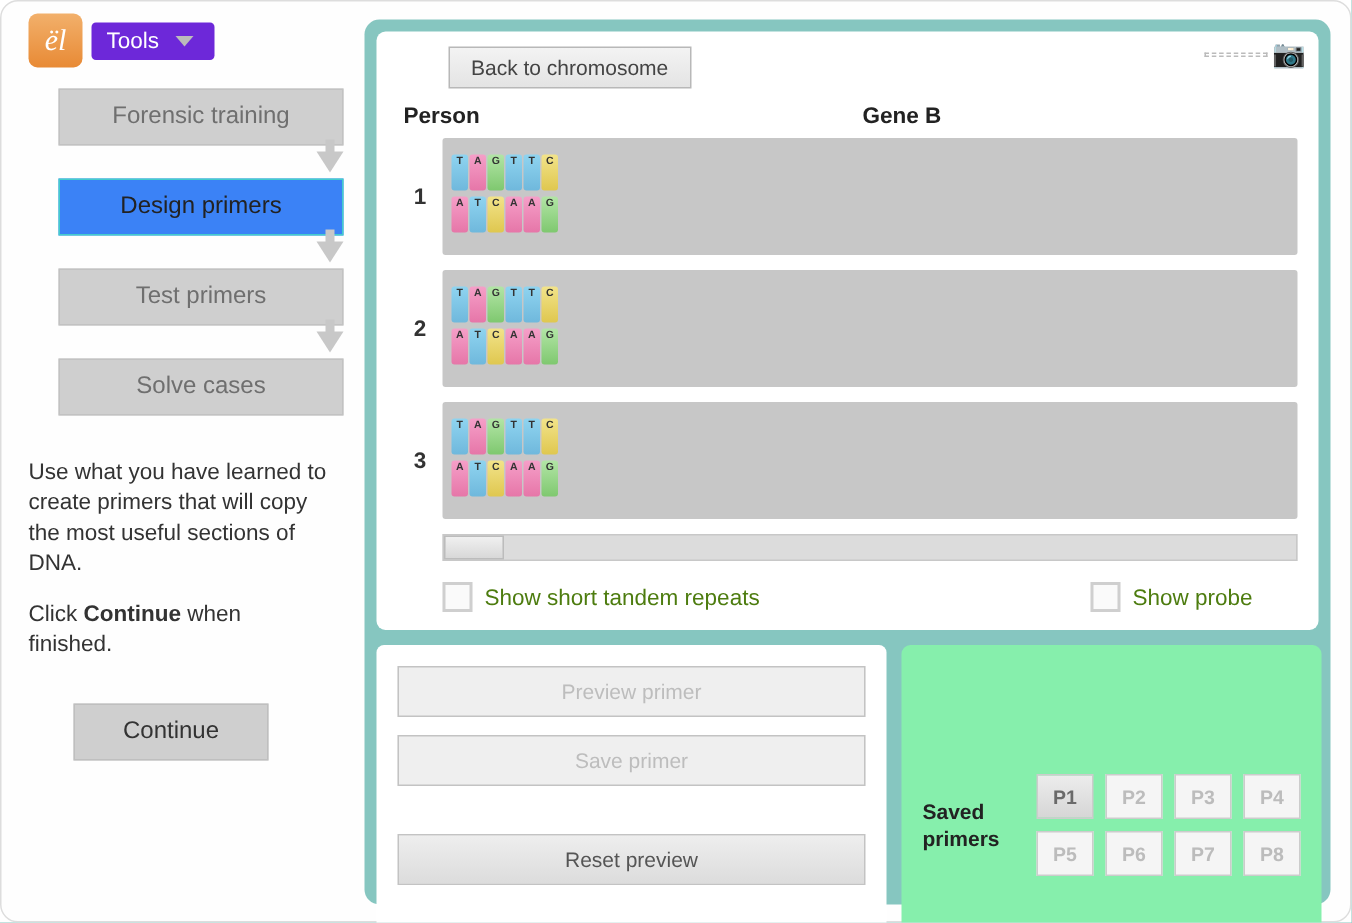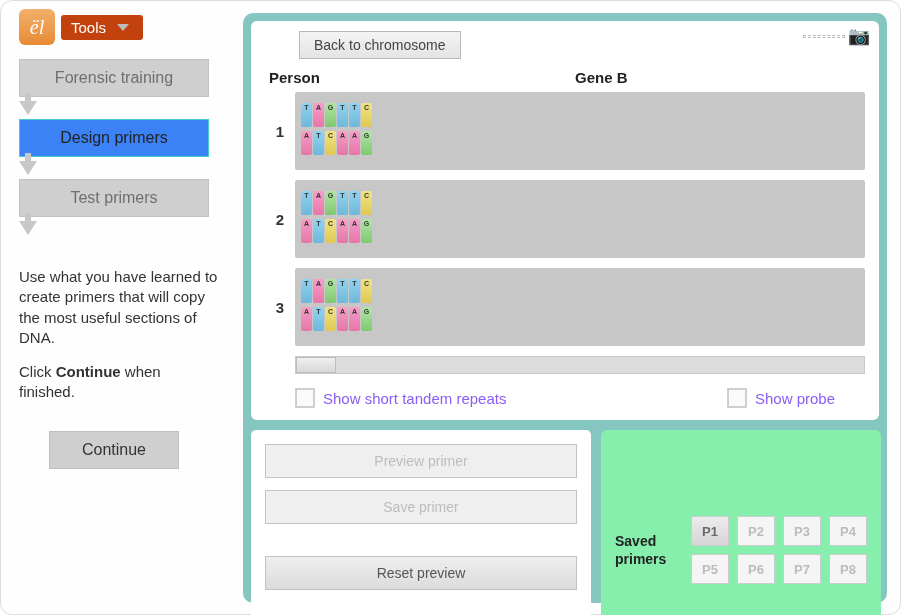--- a/index.html
+++ b/index.html
@@ -1,23 +1,23 @@
 <!DOCTYPE html>
 <html><head>
 <meta charset="utf-8">
 <style>
 * { box-sizing: border-box; margin: 0; padding: 0; }
 body { font-family: Arial, Helvetica, sans-serif; background: #fff; }
 .app { width: 901px; height: 615px; position: relative; border: 1px solid #ddd; border-radius: 12px; background: #fefefe; padding-left: 24px; }
 .tools-bar { position: absolute; top: 8px; left: 18px; display: flex; align-items: center; gap: 6px; }
 .logo { width: 36px; height: 36px; background: linear-gradient(180deg,#f2b06b,#e88a35); border-radius: 6px; display:flex; align-items:center; justify-content:center; color:#fff; font-style:italic; font-family: Georgia, serif; font-size:20px; }
-.tools-btn { background:#c2410c; color:#fff; padding:4px 14px 4px 10px; font-size:15px; border-radius:3px; display:flex; align-items:center; gap:11px; cursor:pointer; }
+.tools-btn { background:#6d28d9; color:#fff; padding:4px 14px 4px 10px; font-size:15px; border-radius:3px; display:flex; align-items:center; gap:11px; cursor:pointer; }
 .tools-btn .tri { width:0; height:0; border-left:6px solid transparent; border-right:6px solid transparent; border-top:7px solid #bbb; }
 .sidebar { position:absolute; left:18px; top:58px; width:210px; }
-.steps { display:flex; flex-direction:column; align-items:flex-start; }
+.steps { display:flex; flex-direction:column; align-items:flex-end; }
 .step { width:190px; height:38px; display:flex; align-items:center; justify-content:center; color:#6f6f6f; font-size:16px; background:#cfcfcf; border:1px solid #c2c2c2; cursor:pointer; }
 .step.active { background:#3b82f6; border:1px solid #4cc; color:#222; }
 .arrow-down { width:0; height:0; border-left:9px solid transparent; border-right:9px solid transparent; border-top:14px solid #c8c8c8; margin:4px 0; position:relative; }
 .arrow-down::before { content:""; position:absolute; top:-22px; left:-3px; width:6px; height:10px; background:#c8c8c8; }
 .instructions { margin-top:28px; font-size:15px; color:#333; width:200px; line-height:1.35; }
 .instructions p { margin-bottom:14px; }
 .continue-btn { margin-top:28px; width:130px; height:38px; display:flex; align-items:center; justify-content:center; background:#cfcfcf; border:1px solid #bfbfbf; color:#333; font-size:16px; cursor:pointer; margin-left:30px; }
 .main { position:absolute; left:242px; top:12px; width:644px; height:590px; background:#86c6c0; border-radius:10px; padding:8px; }
 .panel-top { background:#fff; border-radius:6px; padding:10px 14px 12px; position:relative; }
 .camera { position:absolute; top:4px; right:8px; color:#a8a8a8; font-size:18px; }
@@ -29,21 +29,21 @@
 .row { display:flex; align-items:center; margin-bottom:10px; }
 .rownum { width:30px; text-align:center; font-weight:bold; color:#333; font-size:15px; }
 .rowband { flex:1; height:78px; background:#c7c7c7; border-radius:2px; display:flex; align-items:center; padding-left:6px; }
 .dna { width:78px; height:56px; position:relative; }
 .strand { height:24px; display:flex; gap:1px; margin-bottom:4px; }
 .base { width:11px; height:24px; border-radius:2px; display:flex; align-items:flex-start; justify-content:center; font-size:7px; font-weight:bold; color:#333; padding-top:1px; }
 .base.t{background:linear-gradient(#8fd4f0,#6fb8dc);} .base.a{background:linear-gradient(#f59fc8,#e676a8);} .base.g{background:linear-gradient(#b2e5a6,#7fc86f);} .base.c{background:linear-gradient(#f2e38a,#dfc74f);}
 .scroll-track { margin-top:6px; margin-left:30px; height:18px; background:#dcdcdc; border:1px solid #c8c8c8; position:relative; }
 .scroll-thumb { position:absolute; left:0; top:0; width:40px; height:16px; background:linear-gradient(#f0f0f0,#d8d8d8); border:1px solid #bcbcbc; cursor:pointer; }
 .options { display:flex; justify-content:space-between; margin:14px 30px 0; }
-.chk { display:flex; align-items:center; gap:8px; color:#8b5cf6; font-size:15px; }
+.chk { display:flex; align-items:center; gap:8px; color:#4d7c0f; font-size:15px; }
 .chkbox { width:20px; height:20px; border:2px solid #cfcfcf; background:#fafafa; cursor:pointer; }
 .panel-bottom { display:flex; gap:10px; margin-top:10px; }
 .actions { background:#fff; border-radius:5px; padding:14px; flex:0 0 340px; display:grid; grid-template-columns:1fr; gap:12px; }
 .abtn { height:34px; display:flex; align-items:center; justify-content:center; border:1px solid #c3c3c3; font-size:14px; cursor:pointer; }
 .abtn.disabled { background:#efefef; color:#bdbdbd; }
 .abtn.enabled { background:linear-gradient(#eee,#dcdcdc); color:#555;margin-top:20px; }
 .saved { background:#86efac; border-radius:6px; padding:12px 14px; flex:1; display:flex; align-items:center; gap:14px; }
 .saved-label { font-size:14px; font-weight:bold; color:#222; line-height:1.3; width:62px; }
 .primer-grid { display:grid; grid-template-columns:repeat(4,38px); grid-template-rows:repeat(2,30px); gap:8px; }
 .pchip { display:flex; align-items:center; justify-content:center; border:1px solid #ccc; font-size:13px; font-weight:bold; color:#bcbcbc; background:#f5f5f5; cursor:pointer; }
@@ -62,20 +62,21 @@
   </div>
 
   <div class="sidebar">
     <div class="steps">
       <div class="step">Forensic training</div>
       <div class="arrow-down"></div>
       <div class="step active">Design primers</div>
       <div class="arrow-down"></div>
       <div class="step">Test primers</div>
       <div class="arrow-down"></div>
+      <div class="step">Solve cases</div>
     </div>
     <div class="instructions">
       <p><span>Use what you have learned to create primers that will copy the most useful sections of DNA.</span></p>
       <p><span>Click</span> <b>Continue</b> <span>when finished.</span></p>
     </div>
     <div class="continue-btn">Continue</div>
   </div>
 
   <div class="main">
     <div class="panel-top">

